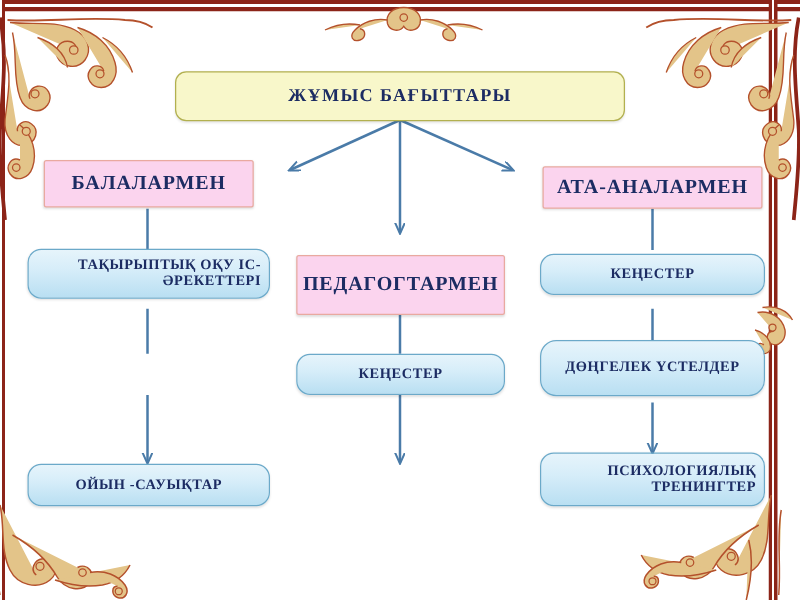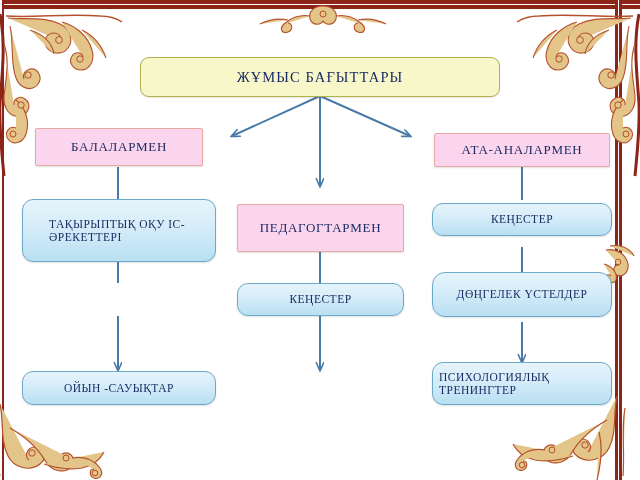--- a/index.html
+++ b/index.html
@@ -25,42 +25,42 @@
     background:linear-gradient(to right,#8c2418 0%,#8c2418 40%,#ffffff 40%,#ffffff 62%,#8c2418 62%,#8c2418 100%);
   }
   .orn{position:absolute;pointer-events:none;}
   .orn svg{display:block;}
 
   
   .node{
     position:absolute;
     box-sizing:border-box;
     display:flex;align-items:center;justify-content:center;
-    text-align:left;
+    text-align:right;
     color:#1c2c63;
-    font-weight:normal;
+    font-weight:bold;
     letter-spacing:.4px;
     line-height:1.12;
     z-index:5;
   }
   .node span{display:block;padding:0 6px;}
 
   .title-node{
     background:#f8f7ca;
     border:1px solid #b2b04f;
     border-radius:9px;
     font-size:14.5px;
     letter-spacing:1.1px;
     box-shadow:0 1px 2px rgba(0,0,0,.10);
   }
   .pink-node{
     background:#fbd4ee;
     border:1px solid #e9a9a0;
     border-radius:2px;
-    font-size:13px;
+    font-size:16px;
     letter-spacing:.7px;
     box-shadow:0 1px 2px rgba(0,0,0,.13);
   }
   .blue-node{
     background:linear-gradient(to bottom,#e6f4fb 0%,#d6edf9 42%,#b9dff2 100%);
     border:1px solid #6ba9c9;
     border-radius:11px;
     font-size:11.5px;
     letter-spacing:.5px;
     box-shadow:0 1px 2px rgba(0,0,0,.12);
@@ -96,21 +96,21 @@
     <line x1="522" y1="322" x2="522" y2="362" stroke="#4a7ba8" stroke-width="2" marker-end="url(#ah)"></line>
   </svg>
 
   <div class="node title-node" style="left:140px;top:57px;width:360px;height:40px;">
     <span>ЖҰМЫС БАҒЫТТАРЫ</span>
   </div>
 
   <div class="node pink-node" style="left:35px;top:128px;width:168px;height:38px;">
     <span>БАЛАЛАРМЕН</span>
   </div>
-  <div class="node blue-node" style="left:22px;top:199px;width:194px;height:63px;padding-left:20px;">
+  <div class="node blue-node" style="left:22px;top:199px;width:194px;height:40px;padding-left:20px;">
     <span>ТАҚЫРЫПТЫҚ ОҚУ ІС-ӘРЕКЕТТЕРІ</span>
   </div>
   <div class="node blue-node" style="left:22px;top:371px;width:194px;height:34px;">
     <span>ОЙЫН -САУЫҚТАР</span>
   </div>
 
   <div class="node pink-node" style="left:237px;top:204px;width:167px;height:48px;">
     <span>ПЕДАГОГТАРМЕН</span>
   </div>
   <div class="node blue-node" style="left:237px;top:283px;width:167px;height:33px;">

